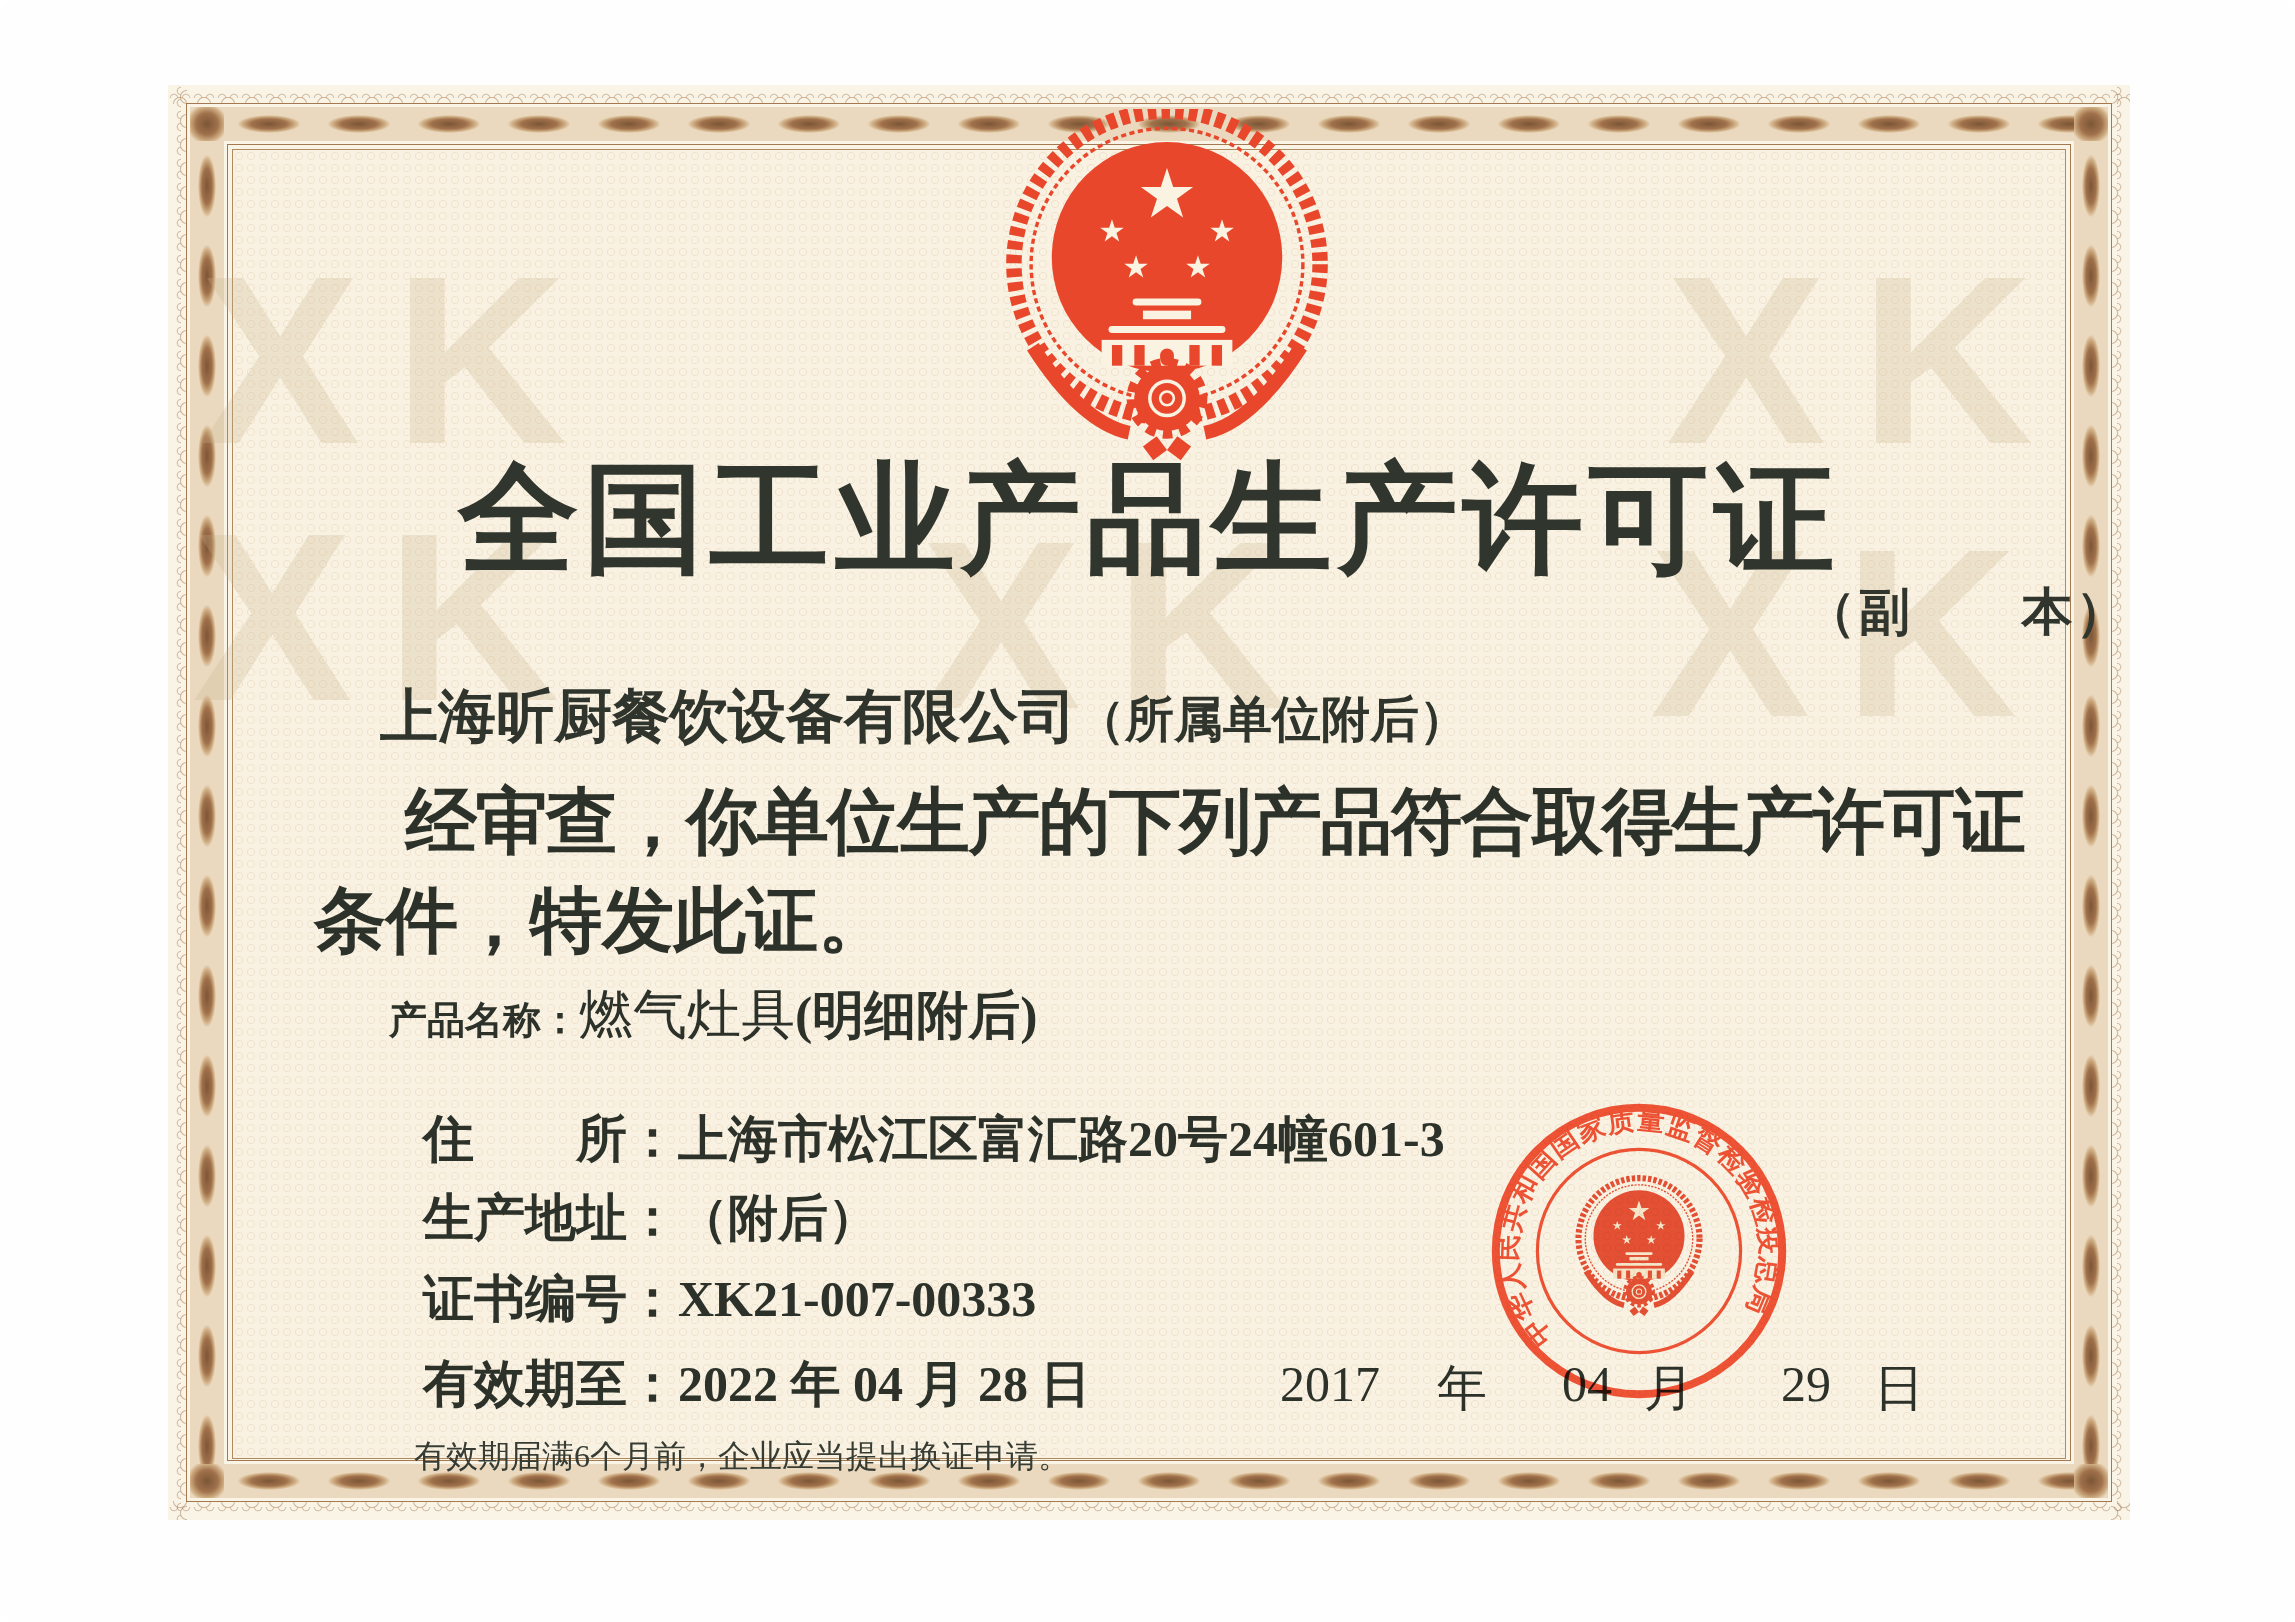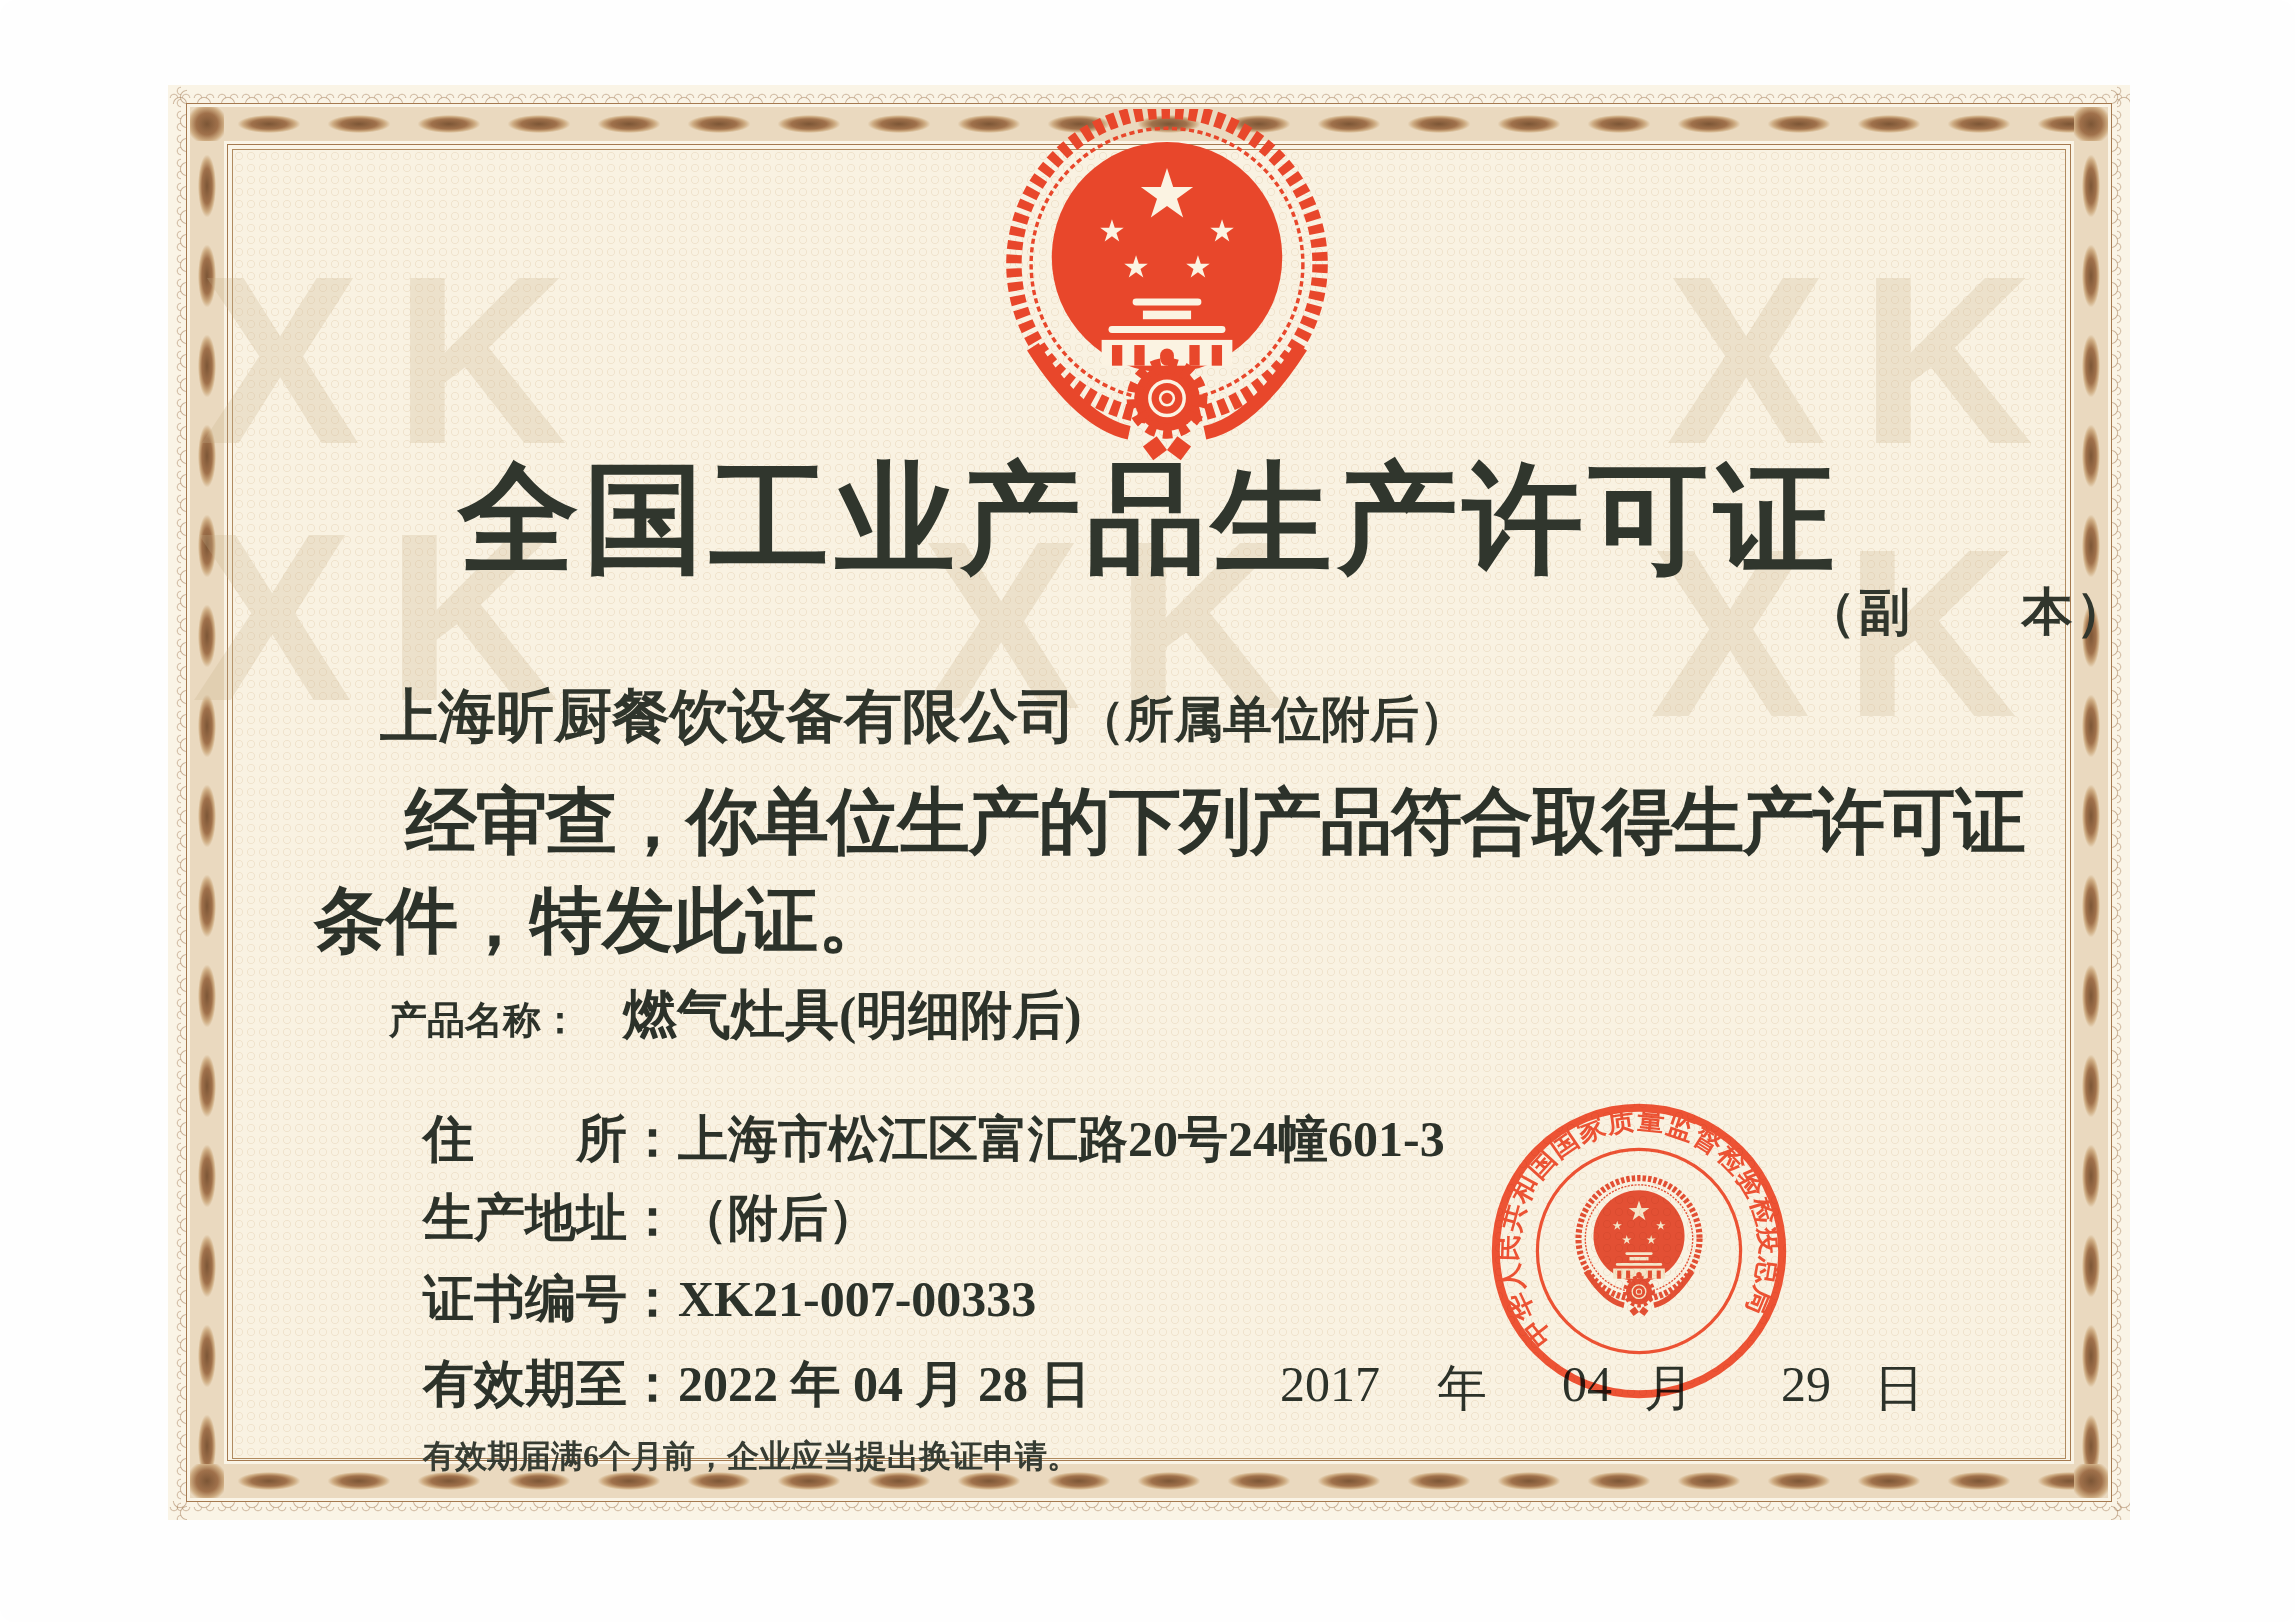--- a/index.html
+++ b/index.html
@@ -58,27 +58,27 @@
   .title{position:absolute;left:168px;width:1962px;top:439px;text-align:center;
     font-size:120px;font-weight:bold;letter-spacing:5.6px;color:#30362d;}
   .subtitle{position:absolute;left:168px;width:1962px;top:578px;text-align:right;
     font-size:51px;font-weight:bold;letter-spacing:3.2px;color:#30362d;}
   .company{position:absolute;left:380px;top:678px;font-size:58px;font-weight:bold;color:#2f352c;}
   .company .suffix{font-size:49px;}
   .body1{position:absolute;left:405px;top:774px;font-size:72px;font-weight:bold;letter-spacing:-1.6px;color:#2c322a;}
   .body2{position:absolute;left:314px;top:873px;font-size:72px;font-weight:bold;color:#2c322a;}
   .product{position:absolute;left:389px;top:979px;color:#2c322a;}
   .product .plabel{font-size:38px;font-weight:bold;}
-  .product .pvalue{font-size:54px;font-weight:bold;margin-left:44px;}
+  .product .pvalue{font-size:54px;font-weight:normal;}
   .product .pnote{font-size:52px;font-weight:bold;}
   .row{position:absolute;left:423px;color:#2c322a;white-space:nowrap;}
   .row .rlabel{font-size:51px;font-weight:bold;display:inline-block;}
   .row .rvalue{font-size:50px;font-weight:bold;margin-left:0;display:inline-block;}
   .r1{top:1105px;}.r2{top:1184px;}.r3{top:1265px;font-family:Liberation Serif, serif;}.r4{top:1350px;}
-  .note{position:absolute;left:423px;top:1435px;font-size:32px;font-weight:bold;color:#363c33;}
+  .note{position:absolute;left:414px;top:1435px;font-size:32px;font-weight:normal;color:#363c33;}
   .dt{position:absolute;top:1355px;font-size:50px;font-weight:normal;color:#2c322a;}
   .d-year{left:1280px;}.d-yu{left:1437px;}.d-month{left:1562px;}
   .d-mu{left:1644px;}.d-day{left:1781px;}.d-du{left:1874px;}
   .seal{position:absolute;left:1487px;top:1099px;width:304px;height:304px;
     mix-blend-mode:multiply;opacity:.93;}
   .emblem-top{position:absolute;left:995px;top:109px;width:344px;height:362px;}
   .defs-svg{position:absolute;width:0;height:0;overflow:hidden;}
 </style>
 </head>
 <body>

